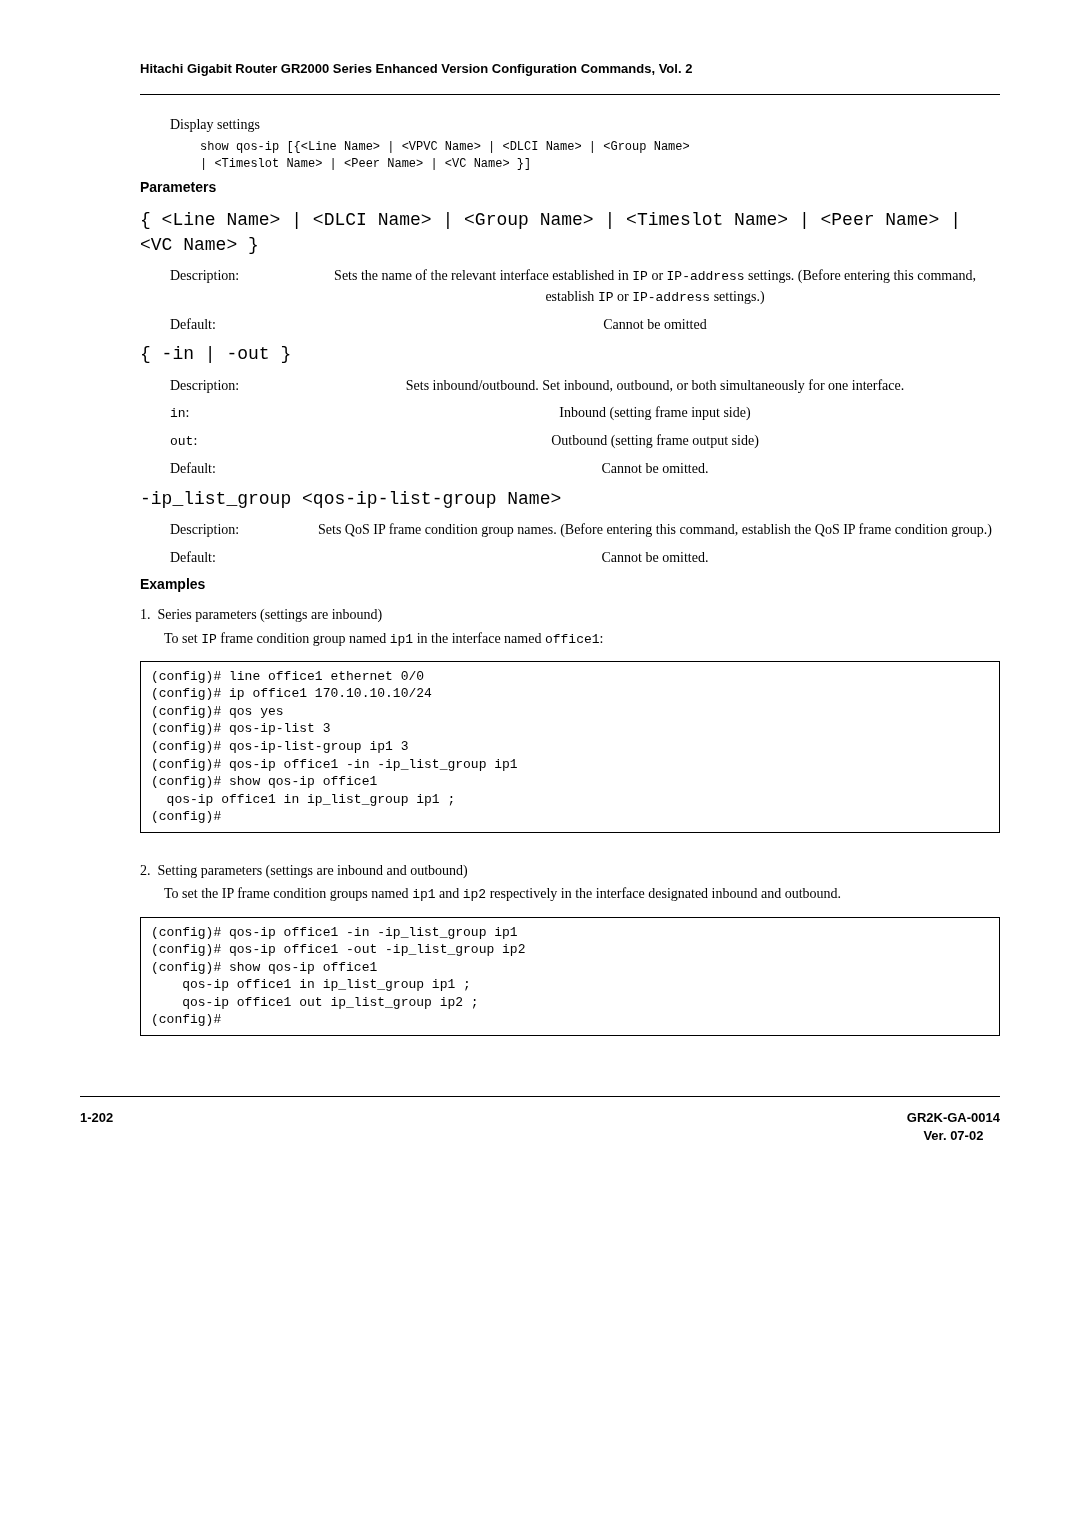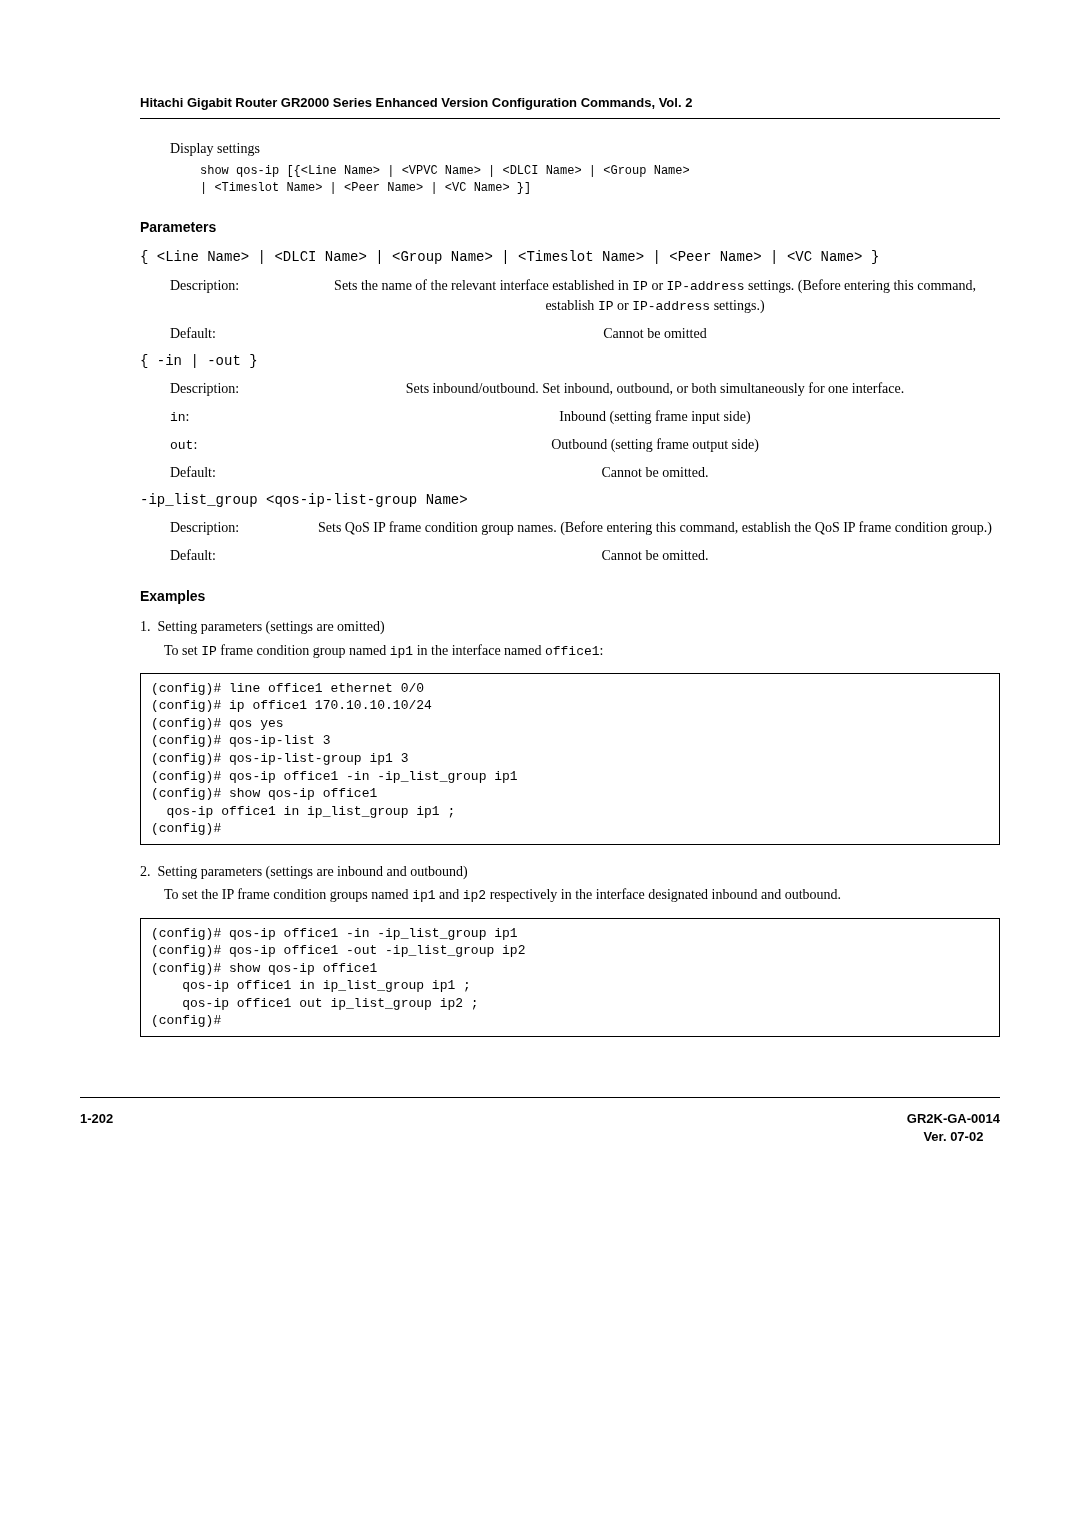--- a/index.html
+++ b/index.html
@@ -11,46 +11,45 @@
     margin: 0;
     padding: 60px 80px 40px 140px;
     width: 1080px;
     box-sizing: border-box;
   }
   .header-title {
     font-family: Arial, Helvetica, sans-serif;
     font-weight: bold;
     font-size: 13px;
     border-bottom: 1.5px solid #000;
-    padding-bottom: 6px;
+    padding-bottom: 16px;
     margin-bottom: 20px;
-    margin-top: 34px;
   }
   .subhead {
     font-family: Georgia, serif;
     font-size: 14px;
     margin: 8px 0 4px 30px;
   }
   .code-inline {
     font-family: 'Courier New', monospace;
     font-size: 12px;
     white-space: pre;
     margin-left: 60px;
     line-height: 1.4;
   }
   .section-title {
     font-family: Arial, Helvetica, sans-serif;
     font-weight: bold;
     font-size: 14px;
-    margin-top: 22px;
+    margin-top: 6px;
     margin-bottom: 10px;
   }
   .param-line {
     font-family: 'Courier New', monospace;
-    font-size: 14px;
+    font-size: 18px;
     margin: 6px 0 8px 0;
   }
   .def-row {
     display: flex;
     margin: 4px 0 8px 30px;
   }
   .def-term {
     width: 140px;
     flex-shrink: 0;
     font-family: Georgia, serif;
@@ -79,21 +78,21 @@
   .example-body .mono {
     font-family: 'Courier New', monospace;
     font-size: 13px;
   }
   .code-block {
     border: 1px solid #000;
     font-family: 'Courier New', monospace;
     font-size: 13px;
     white-space: pre;
     padding: 6px 10px;
-    margin: 10px 0 17px 0;
+    margin: 10px 0 28px 0;
     line-height: 1.35;
   }
   .footer {
     border-top: 1.5px solid #000;
     margin-top: 60px;
     padding-top: 12px;
     display: flex;
     justify-content: space-between;
     font-family: Arial, Helvetica, sans-serif;
     font-size: 13px;
@@ -155,21 +154,21 @@
 </div>
 <div class="def-row">
   <div class="def-term">Default:</div>
   <div class="def-desc">Cannot be omitted.</div>
 </div>
 
 <div class="section-title">Examples</div>
 
 <div class="example-item">
   <span>1.</span>
-  &nbsp;<span>Setting parameters (settings are omitted)</span>
+  &nbsp;<span>Series parameters (settings are inbound)</span>
 </div>
 <div class="example-body">
   <span>To set </span><span class="mono">IP</span><span> frame condition group named </span><span class="mono">ip1</span><span> in the interface named </span><span class="mono">office1</span><span>:</span>
 </div>
 <div class="code-block">(config)# line office1 ethernet 0/0
 (config)# ip office1 170.10.10.10/24
 (config)# qos yes
 (config)# qos-ip-list 3
 (config)# qos-ip-list-group ip1 3
 (config)# qos-ip office1 -in -ip_list_group ip1

